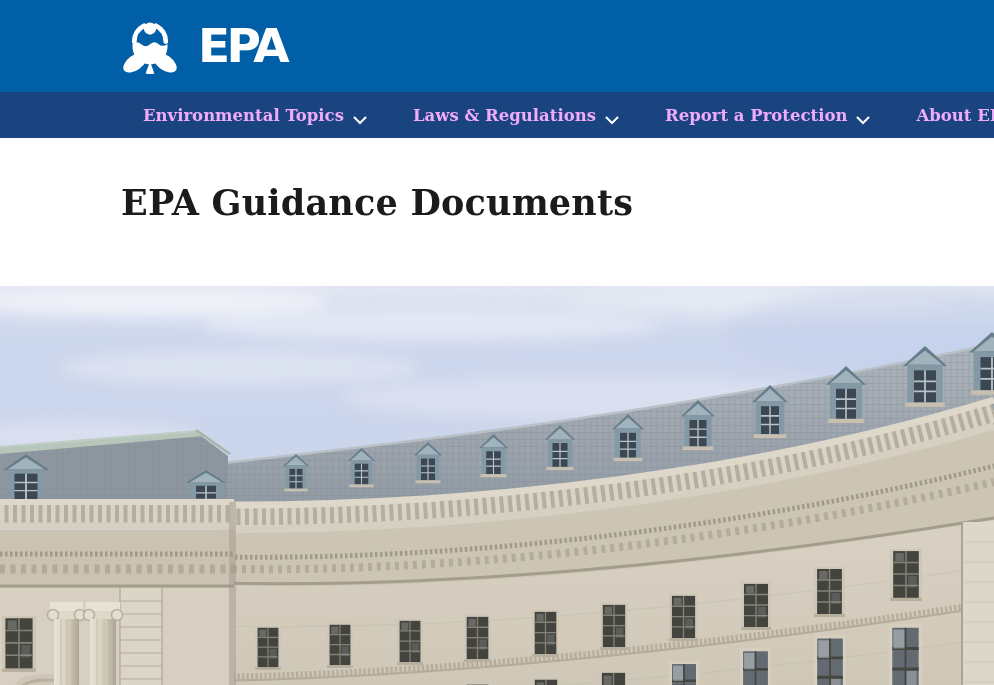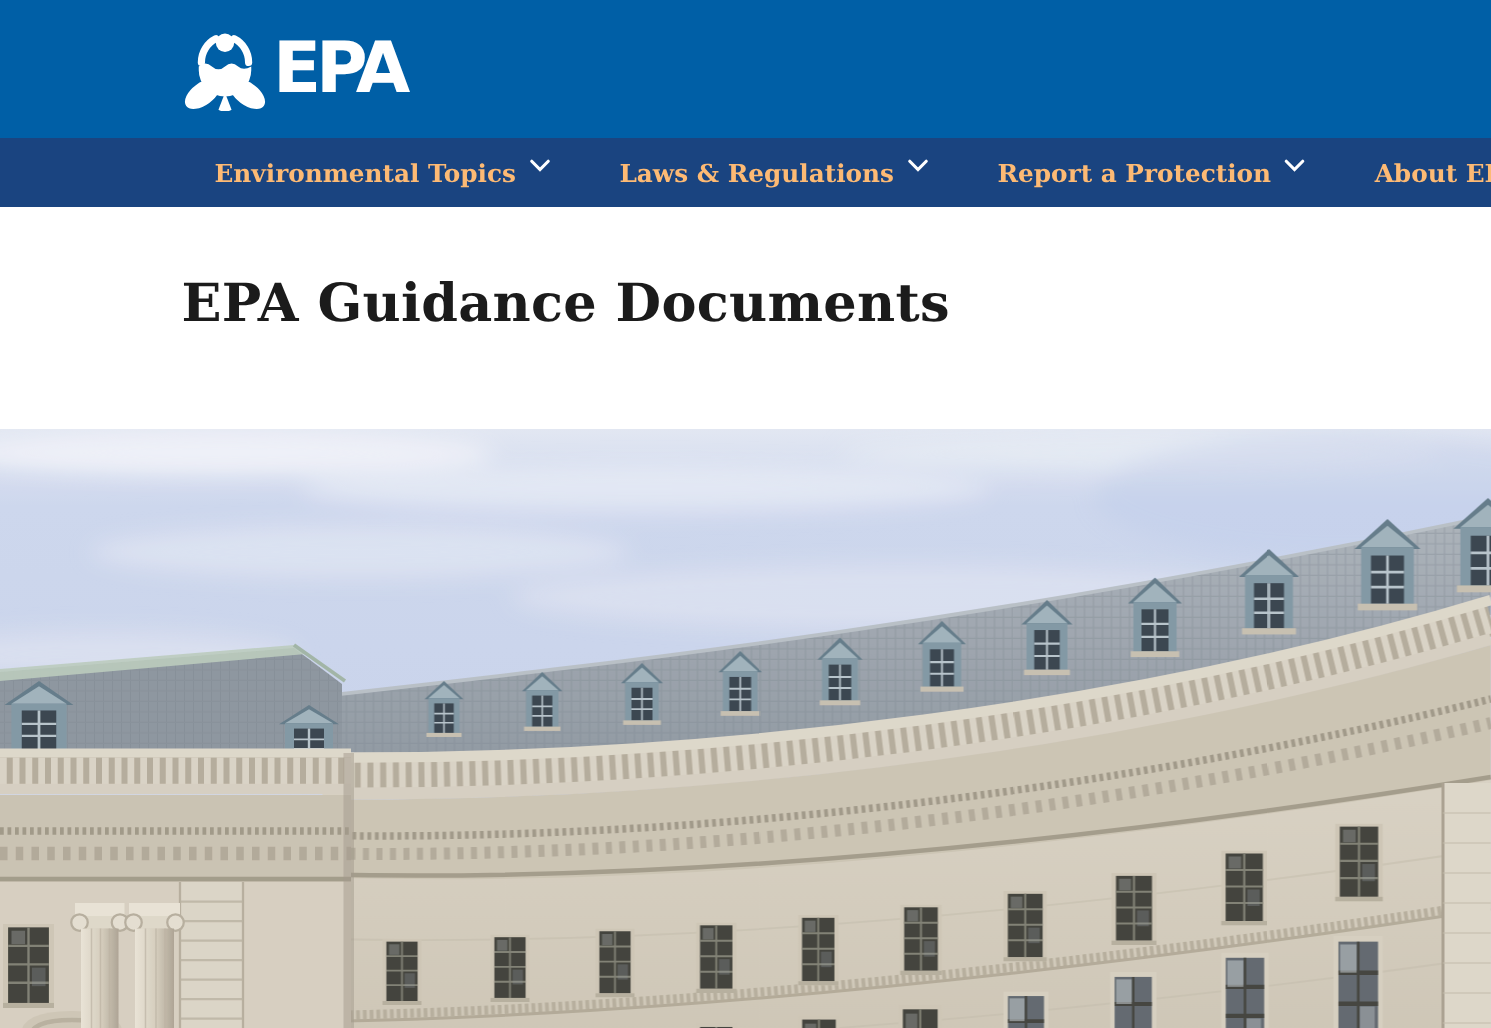--- a/index.html
+++ b/index.html
@@ -4,29 +4,29 @@
 <style>
   html,body{margin:0;padding:0;background:#fff;}
   body{width:994px;font-family:"Liberation Sans",sans-serif;}
 
   
   .banner{height:92px;background:var(--banner_bg,#005fa6);display:flex;align-items:center;
           padding-left:121px;box-sizing:border-box;}
   .logo{display:flex;align-items:center;color:#fff;text-decoration:none;cursor:pointer;}
   .flower{width:58px;height:56px;flex:0 0 auto;}
   .wordmark{font-family:"DejaVu Sans",sans-serif;font-weight:700;font-size:47px;
-            letter-spacing:-3.5px;line-height:.9;margin-left:3px;}
+            letter-spacing:-3.5px;line-height:.9;margin-left:19px;}
   .tagline{font-size:14.5px;line-height:1.17;margin-left:11px;margin-top:2px;}
   .tagline span{display:block;}
 
   
   .nav{height:46px;background:var(--nav_bg,#1a4480);display:flex;align-items:center;
        padding-left:143px;box-sizing:border-box;gap:46px;}
-  .nav a{color:#fdba74;font-family:"DejaVu Serif",serif;font-weight:700;font-size:16.5px;
-         text-decoration:none;display:flex;align-items:flex-start;gap:9px;cursor:pointer;white-space:nowrap;}
+  .nav a{color:#f0abfc;font-family:"DejaVu Serif",serif;font-weight:700;font-size:16.5px;
+         text-decoration:none;display:flex;align-items:flex-end;gap:9px;cursor:pointer;white-space:nowrap;}
   .chev{width:14px;height:9px;display:block;}
 
   
   .page-head{background:#fff;height:148px;box-sizing:border-box;padding:44px 0 0 121px;}
   .page-head h1{margin:0;font-family:"DejaVu Serif",serif;font-weight:700;font-size:35px;
                 color:var(--heading_color,#1b1b1b);letter-spacing:.2px;}
 
   
   .hero{margin:0;height:427px;overflow:hidden;}
   .scene{display:block;width:994px;height:427px;}

